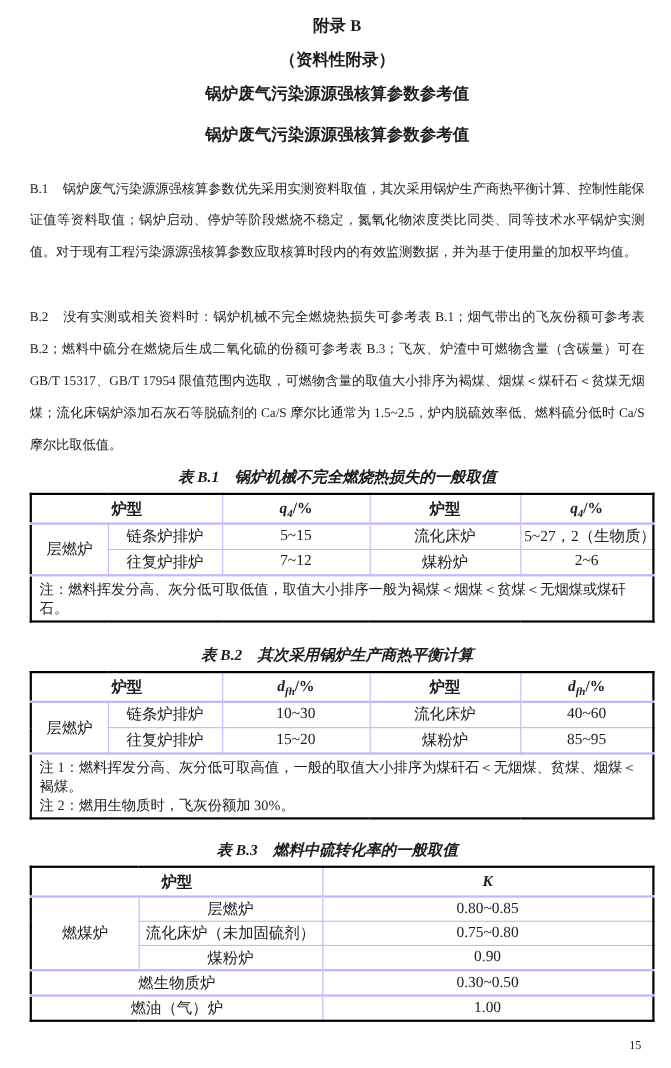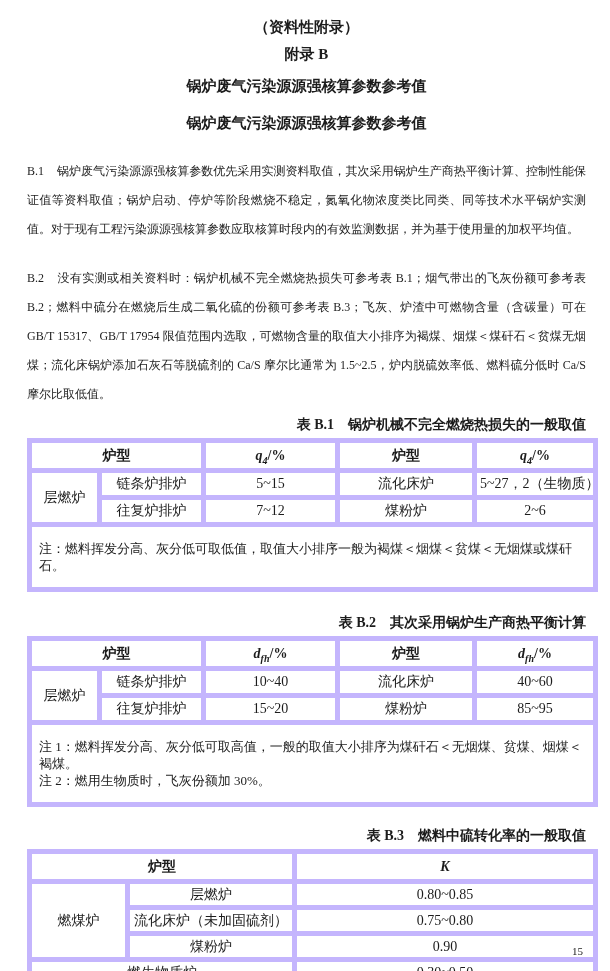--- a/index.html
+++ b/index.html
@@ -25,79 +25,79 @@
   
   .para {
     margin: 0;
     font-size: 12px;
     line-height: 29px;
     text-align: justify;
     text-align-last: left;
   }
   .para .pnum { margin-right: 13px; }
   .para-b1 { margin-top: 23px; }
-  .para-b2 { margin-top: 20px; }
+  .para-b2 { margin-top: 30px; }
   sub { font-size: 10px; line-height: 0; }
   
   .tbl-title {
-    text-align: right; font-weight: bold;
-    font-size: 14px; line-height: 18px;
+    text-align: center; font-weight: bold;
+    font-size: 14px; line-height: 18px; font-style: italic;
   }
   .tt-b1 { margin-top: 7px; }
   .tt-b2 { margin-top: 22px; }
   .tt-b3 { margin-top: 20px; }
   table.tbl {
     border-collapse: collapse;
     table-layout: fixed;
     width: 566px;
     margin: 4px auto 0 auto;
     border: 2px solid #000;
     font-size: 14px;
   }
   .tbl th, .tbl td {
-    border: 5px solid #c4b5fd;
+    border: 1px solid #c4b5fd;
     text-align: center;
     vertical-align: middle;
     padding: 1px 3px;
     height: 20px;
     overflow: hidden;
     white-space: nowrap;
   }
   .tbl tr.head th {
     border-bottom-width: 2px;
     font-weight: bold;
     height: 23px;
   }
   .tbl tr.note td {
     border-top-width: 2px;
     text-align: left;
     font-size: 13px;
     line-height: 17px;
     height: auto;
-    padding: 13px 7px;
+    padding: 3px 7px;
     white-space: normal;
   }
   .tbl .sym { font-style: italic; font-weight: bold; }
   .tbl3 td { height: 19px; }
   .tbl3 tr.thick td { border-top-width: 2px; }
   .k-head { font-style: italic; }
   
   .page-number {
     position: absolute;
     right: 27px; bottom: 14px;
     font-size: 11px;
   }
 </style>
 </head>
 <body>
 
 <div class="page">
 
+  <div class="hline h-appendix">附录 B</div>
   <div class="hline h-type">（资料性附录）</div>
-  <div class="hline h-appendix">附录 B</div>
   <div class="hline h-title">锅炉废气污染源源强核算参数参考值</div>
   <div class="hline h-title-rep">锅炉废气污染源源强核算参数参考值</div>
 
   <p class="para para-b1"><span class="pnum">B.1</span><span>锅炉废气污染源源强核算参数优先采用实测资料取值，其次采用锅炉生产商热平衡计算、控制性能保证值等资料取值；锅炉启动、停炉等阶段燃烧不稳定，氮氧化物浓度类比同类、同等技术水平锅炉实测值。对于现有工程污染源源强核算参数应取核算时段内的有效监测数据，并为基于使用量的加权平均值。</span></p>
 
   <p class="para para-b2"><span class="pnum">B.2</span><span>没有实测或相关资料时：锅炉机械不完全燃烧热损失可参考表 B.1；烟气带出的飞灰份额可参考表 B.2；燃料中硫分在燃烧后生成二氧化硫的份额可参考表 B.3；飞灰、炉渣中可燃物含量（含碳量）可在 GB/T 15317、GB/T 17954 限值范围内选取，可燃物含量的取值大小排序为褐煤、烟煤＜煤矸石＜贫煤无烟煤；流化床锅炉添加石灰石等脱硫剂的 Ca/S 摩尔比通常为 1.5~2.5，炉内脱硫效率低、燃料硫分低时 Ca/S 摩尔比取低值。</span></p>
 
   <div class="tbl-title tt-b1">表 B.1　锅炉机械不完全燃烧热损失的一般取值</div>
   <table class="tbl">
     <colgroup>
@@ -145,21 +145,21 @@
     <tbody>
       <tr class="head">
         <th colspan="2">炉型</th>
         <th><span class="sym">d</span><sub class="sym">fh</sub><span>/%</span></th>
         <th>炉型</th>
         <th><span class="sym">d</span><sub class="sym">fh</sub><span>/%</span></th>
       </tr>
       <tr>
         <td rowspan="2">层燃炉</td>
         <td>链条炉排炉</td>
-        <td>10~40</td>
+        <td>10~30</td>
         <td>流化床炉</td>
         <td>40~60</td>
       </tr>
       <tr>
         <td>往复炉排炉</td>
         <td>15~20</td>
         <td>煤粉炉</td>
         <td>85~95</td>
       </tr>
       <tr class="note">

